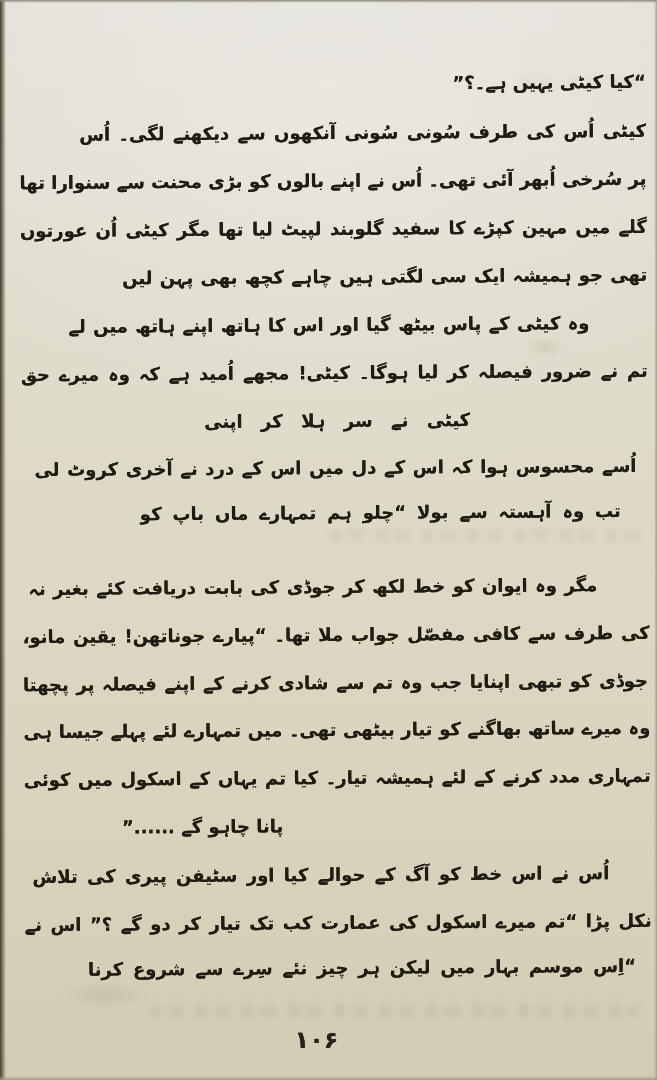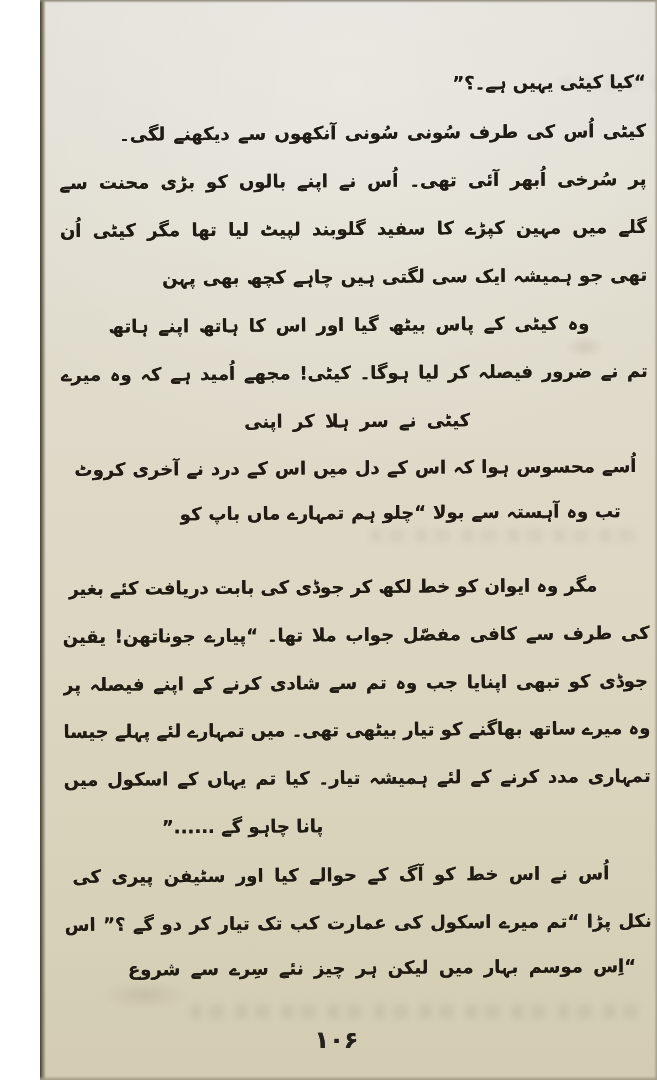--- a/index.html
+++ b/index.html
@@ -6,21 +6,20 @@
     margin: 0; padding: 0;
     width: 657px; height: 1080px;
     overflow: hidden;
     font-family: "DejaVu Sans", sans-serif;
   }
   .page {
     position: absolute; inset: 0;
     background:
       radial-gradient(120% 60% at 50% 8%, rgba(255,255,255,0.25), rgba(255,255,255,0) 60%),
       linear-gradient(180deg, #e4e1da 0%, #e0dccd 28%, #ddd7c3 58%, #d7d1b9 85%, #d3ccb2 100%);
-    margin-left: 40px;
   }
   
   .edge { position: absolute; }
   .edge-left   { left: 0; top: 0; bottom: 0; width: 6px;
                  background: linear-gradient(90deg, #45402f 0%, #7d7663 40%, rgba(125,118,99,0) 100%); }
   .edge-top    { left: 0; right: 0; top: 0; height: 3px;
                  background: linear-gradient(180deg, #8a8577 0%, rgba(138,133,119,0) 100%); }
   .edge-right  { right: 0; top: 0; bottom: 0; width: 3px;
                  background: linear-gradient(270deg, #a59e8b 0%, rgba(165,158,139,0) 100%); }
   .edge-bottom { left: 0; right: 0; bottom: 0; height: 4px;

